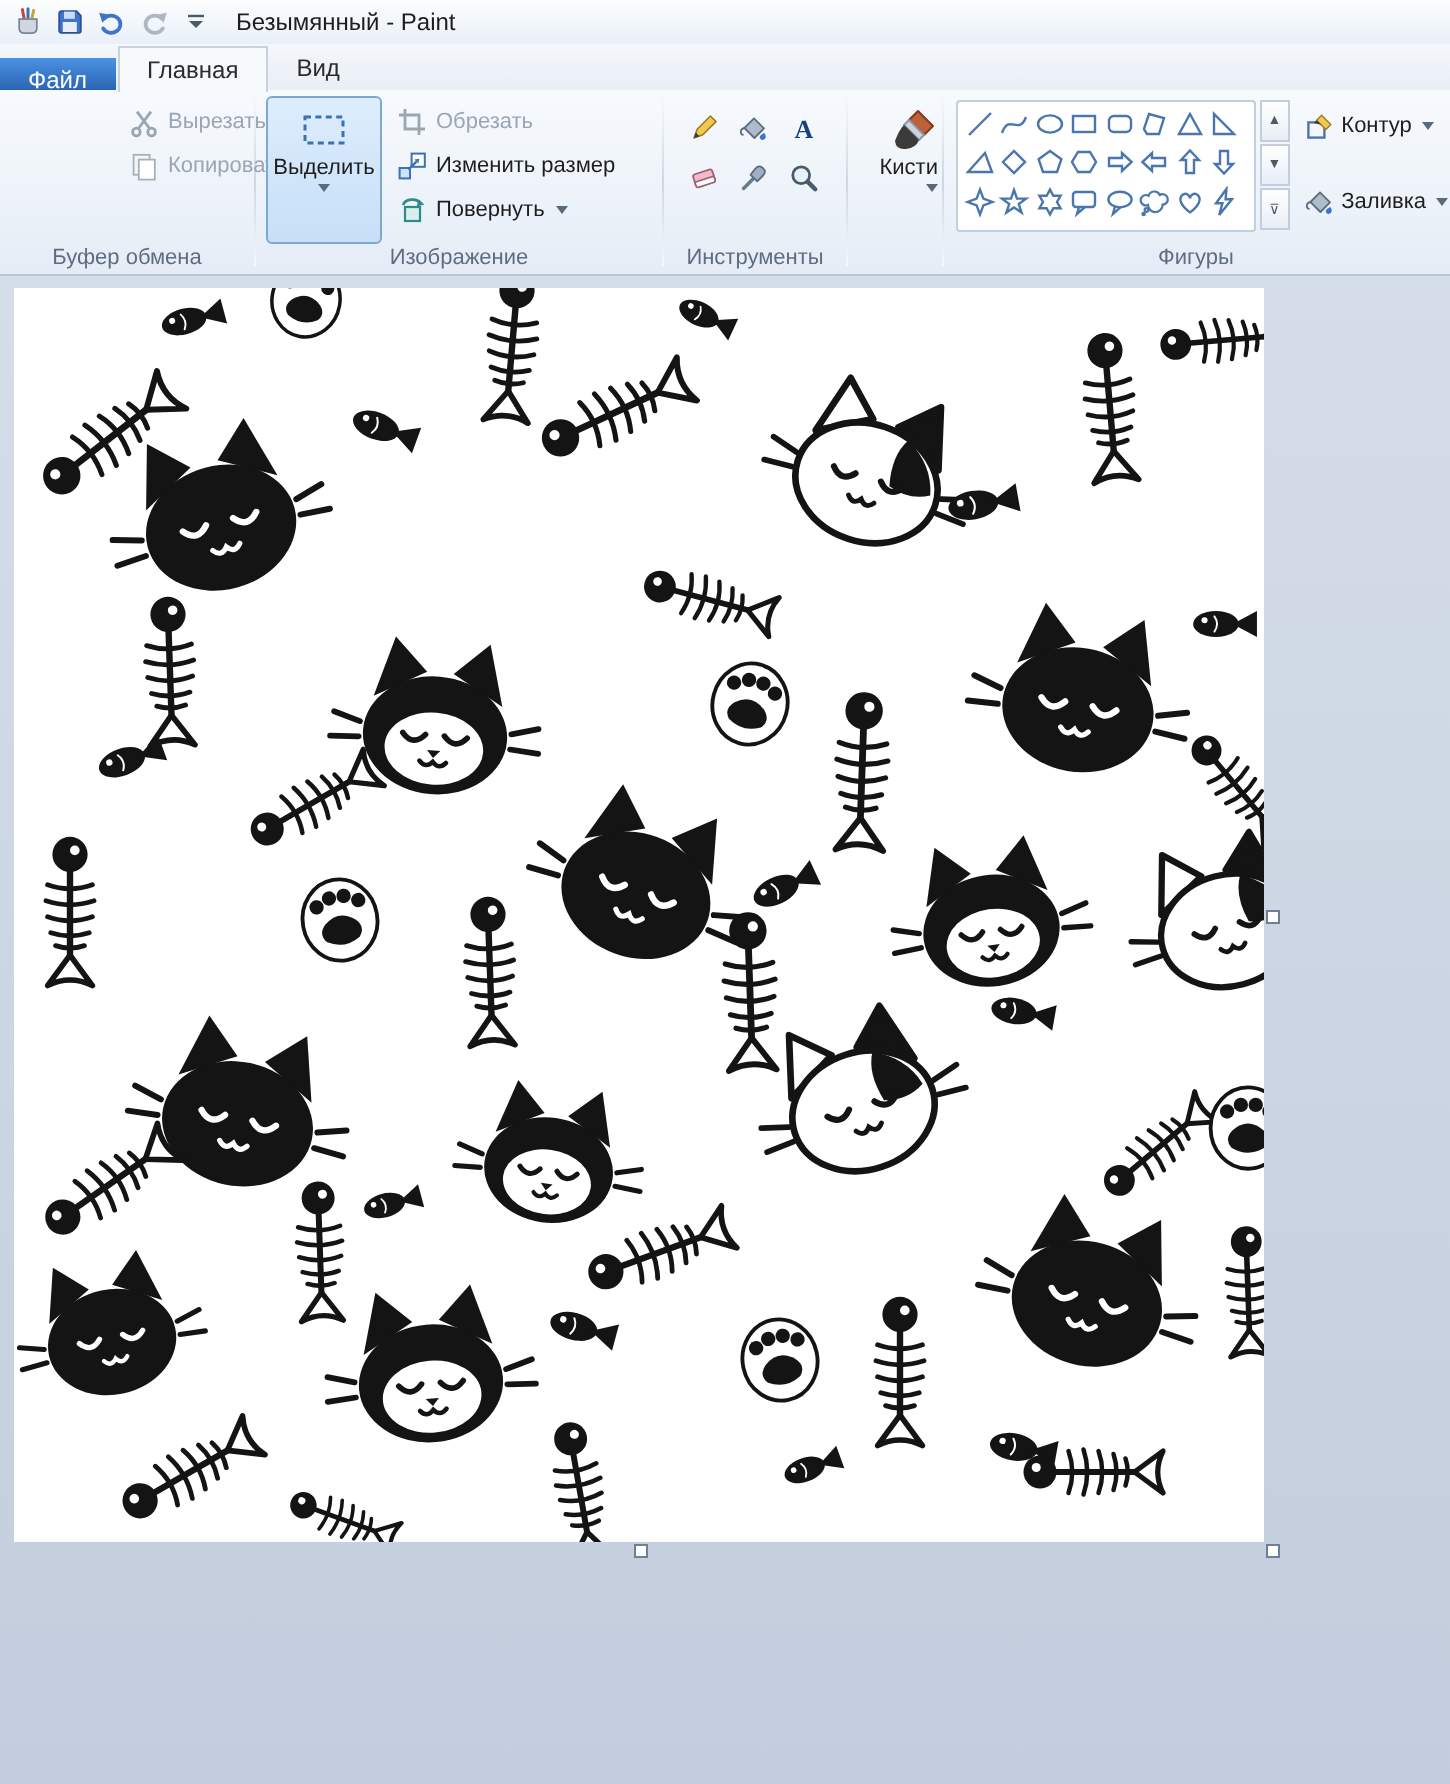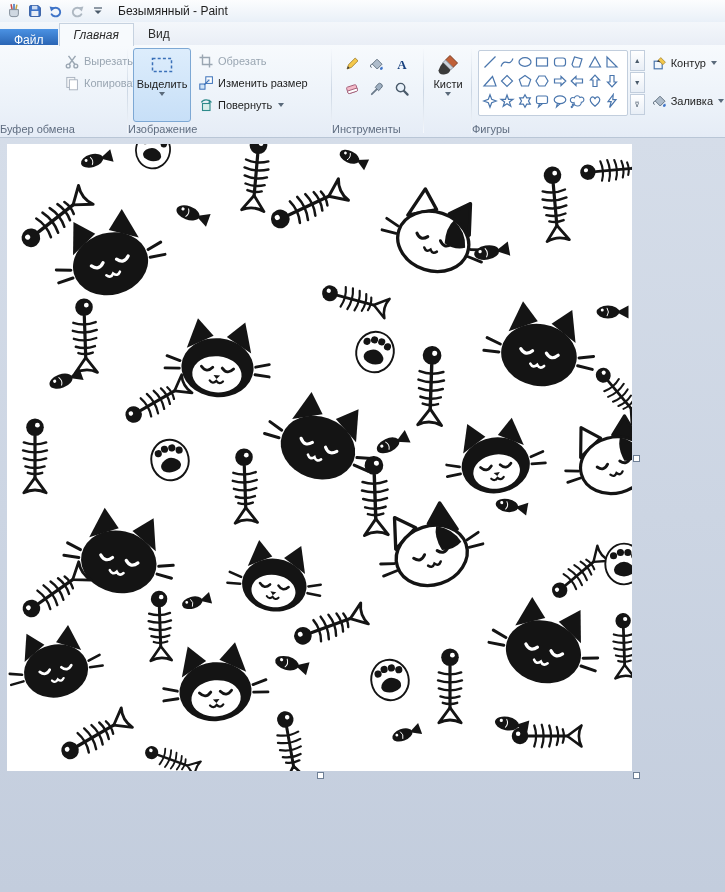--- a/index.html
+++ b/index.html
@@ -13,49 +13,49 @@
   .qat-btn{width:20px;height:18px;display:flex;align-items:center;justify-content:center;border-radius:2px;}
   .title-text{margin-left:10px;font-size:12px;color:#1e1e1e;}
 
   
   .tabs{position:absolute;top:22px;left:0;right:0;height:23px;
     background:linear-gradient(#f4f7fb,#e9eef6);border-bottom:1px solid #c6d2e0;
     display:flex;align-items:flex-end;}
   .tab{height:22px;line-height:22px;padding:0 14px;font-size:12px;color:#2b2b2b;}
   .tab.file{height:16px;line-height:23px;background:linear-gradient(#4b92e3,#2a65b4);
     color:#fff;margin-right:1px;}
-  .tab.active{background:#f7fafd;border:1px solid #c6d2e0;border-bottom:none;margin-bottom:-1px;z-index:2;font-style:italic;}
+  .tab.active{background:#f7fafd;border:1px solid #c6d2e0;border-bottom:none;margin-bottom:-1px;z-index:2;}
 
   
   .ribbon{position:absolute;top:45px;left:0;right:0;height:92px;
     background:linear-gradient(#f7fafd,#ecf2f9 65%,#e5ecf6);
     border-bottom:1px solid #b9c6d6;display:flex;}
   .rgroup{position:relative;height:100%;flex:none;}
   .vsep{width:1px;flex:none;margin:4px 0;background:linear-gradient(#f5f8fc,#ccd7e4,#f5f8fc);}
-  .glabel{position:absolute;bottom:2px;left:0;right:0;font-size:11px;color:#5f6d80;}
+  .glabel{position:absolute;bottom:2px;left:0;right:0;text-align:center;font-size:11px;color:#5f6d80;}
   .big-btn{position:absolute;top:3px;display:flex;flex-direction:column;align-items:center;
     width:54px;height:70px;padding-top:2px;border:1px solid transparent;border-radius:3px;
     font-size:11px;color:#1e1e1e;text-align:center;}
   .big-btn .ic24{width:24px;height:24px;margin:2px 0 1px;}
   .big-btn.selected{background:linear-gradient(#ddedfc,#c7dff7);border-color:#7da8d4;}
   .dd{width:0;height:0;border-left:3.5px solid transparent;border-right:3.5px solid transparent;
     border-top:4px solid #5a6a7a;margin-top:2px;}
   .dd.inline{margin:0 0 0 2px;display:inline-block;}
   .small-col{position:absolute;top:5px;display:flex;flex-direction:column;}
   .small-btn{display:flex;align-items:center;gap:4px;height:22px;padding:0 4px;font-size:11px;color:#1e1e1e;white-space:nowrap;}
   .small-btn.disabled{color:#9aa6b2;}
   .ic16{width:16px;height:16px;flex:none;}
 
   .g-clipboard{width:127px;} .g-clipboard .big-btn{left:4px;} .g-clipboard .small-col{left:60px;}
   .g-image{width:203px;} .g-image .big-btn{left:5px;width:56px;} .g-image .small-col{left:66px;}
   .g-tools{width:91px;}
   .tools-grid{display:grid;grid-template-columns:repeat(3,24px);grid-auto-rows:24px;gap:1px;
     margin:7px 0 0 8px;}
   .tool-btn{display:flex;align-items:center;justify-content:center;border:1px solid transparent;border-radius:2px;}
-  .g-brushes{width:47px;} .g-brushes .big-btn{left:2px;width:42px;}
+  .g-brushes{width:47px;} .g-brushes .big-btn{left:2px;width:42px;align-items:flex-end;}
   .g-shapes{width:252px;display:flex;align-items:flex-start;padding:4px 0 0 6px;box-sizing:border-box;}
   .shapes-box{width:146px;height:62px;background:#fff;border:1px solid #c2cedd;border-radius:2px;
     padding:1px 2px;display:grid;grid-template-columns:repeat(8,17.5px);grid-auto-rows:19.5px;
     justify-items:center;align-items:center;margin-top:1px;box-sizing:content-box;}
   .shape-cell{width:17px;height:19px;display:flex;align-items:center;justify-content:center;}
   .shapes-arrows{display:flex;flex-direction:column;gap:1px;margin:1px 0 0 2px;}
   .sarrow{width:13px;height:19px;border:1px solid #c2cedd;background:linear-gradient(#fff,#e8eef6);
     display:flex;align-items:center;justify-content:center;font-size:7px;color:#4a5a6a;}
   .sf-col{display:flex;flex-direction:column;margin:6px 0 0 7px;gap:22px;}
   .sf-btn{display:flex;align-items:center;gap:3px;font-size:11px;color:#1e1e1e;white-space:nowrap;}

